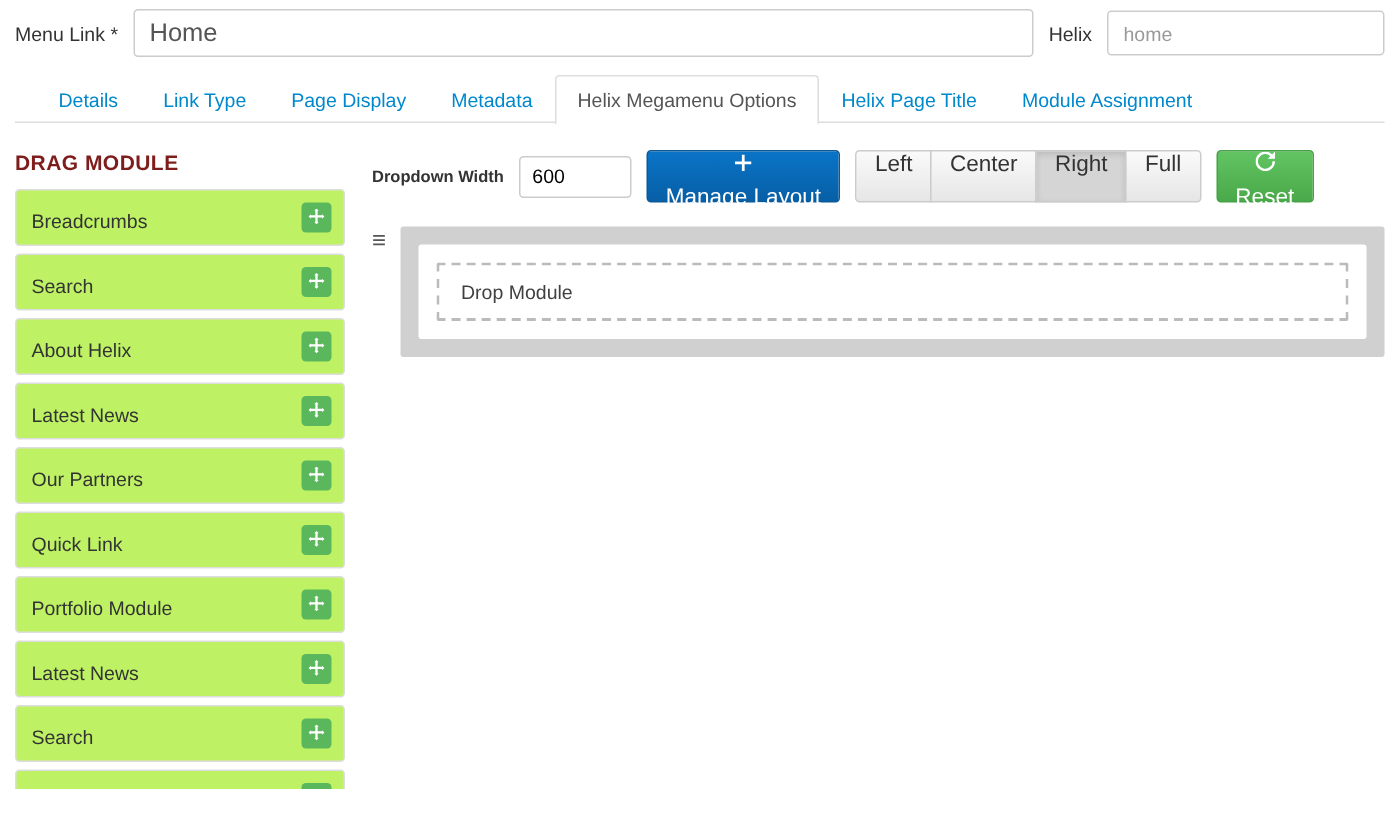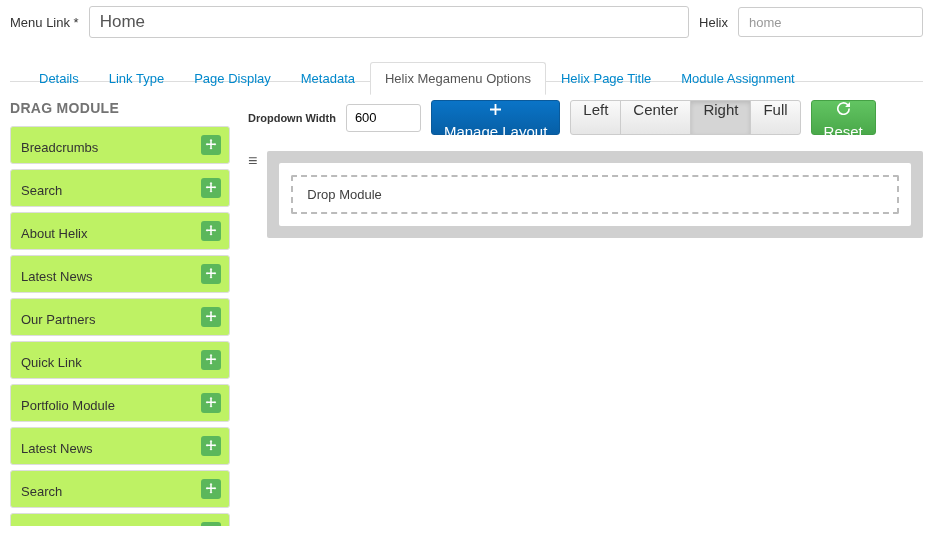--- a/index.html
+++ b/index.html
@@ -44,39 +44,39 @@
     padding-left: 14px;
   }
   .tab {
     padding: 8px 14px;
     color: #0088cc;
     font-size: 13px;
     cursor: pointer;
     border: 1px solid transparent;
     border-bottom: none;
     position: relative;
-    top: 14px;
+    top: 2px;
   }
   .tab.active {
     color: #555;
     border: 1px solid #ddd;
     border-bottom: 1px solid #fff;
     border-radius: 3px 3px 0 0;
     background: #fff;
   }
   .main {
     display: flex;
     gap: 18px;
     padding-top: 18px;
   }
   .left-col { width: 220px; }
   .left-title {
     font-weight: bold;
     font-size: 14px;
-    color: #737373;
+    color: #7f1d1d;
     margin-bottom: 10px;
     letter-spacing: 0.3px;
   }
   .module-list-wrap {
     height: 400px;
     overflow-y: scroll;
   }
   .module-list-wrap::-webkit-scrollbar { width: 14px; }
   .module-list-wrap::-webkit-scrollbar-track { background: #f4f4f4; }
   .module-list-wrap::-webkit-scrollbar-thumb { background: #c2c2c2; border-radius: 2px; }

